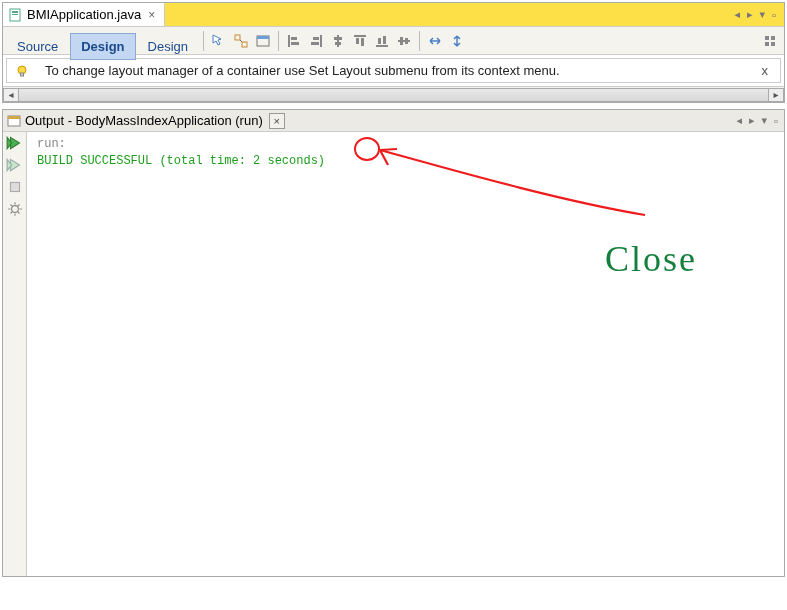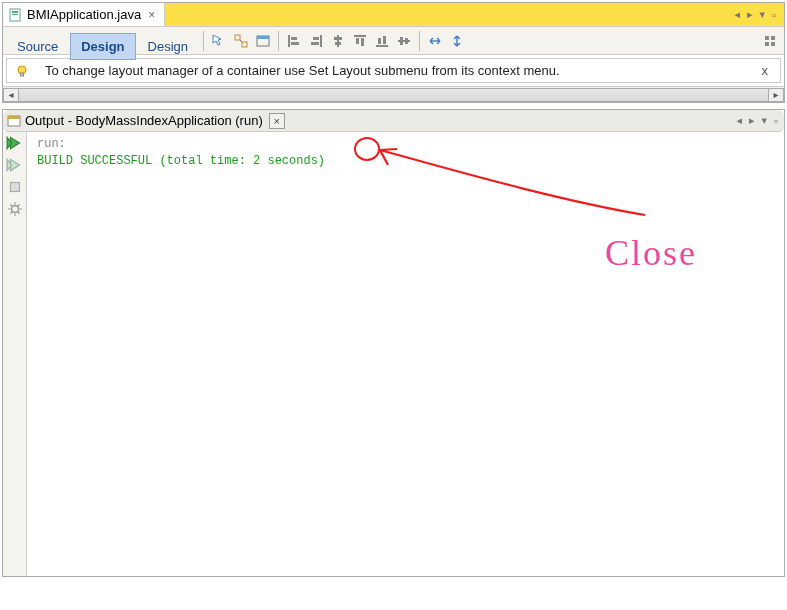--- a/index.html
+++ b/index.html
@@ -156,21 +156,20 @@
       height: 468px;
     }
     .output-header {
       display: flex;
       align-items: center;
       background: #eceae5;
       border-bottom: 1px solid #ccc;
       height: 22px;
       gap: 4px;
       padding: 0 4px;
-      border-radius: 6px;
     }
     .output-title-icon {
       width: 14px; height: 14px;
       display: inline-flex;
     }
     .output-title { flex: 0 0 auto; }
     .output-close-tab {
       width: 16px; height: 16px;
       border: 1px solid #999;
       background: #f3f1ec;
@@ -232,24 +231,24 @@
       left: 354px;
       top: 137px;
       width: 26px;
       height: 24px;
       border: 2px solid #ee1c1c;
       border-radius: 50%;
     }
     .anno-text {
       position: absolute;
       left: 605px;
-      top: 232px;
+      top: 238px;
       font-family: "Comic Sans MS", cursive;
       font-size: 36px;
-      color: #ec4899;
+      color: #15803d;
       letter-spacing: 2px;
     }
   </style>
 </head>
 <body>
 
 <div class="editor-pane">
   <div class="tab-bar">
     <div class="tab">
       <span class="tab-icon">

